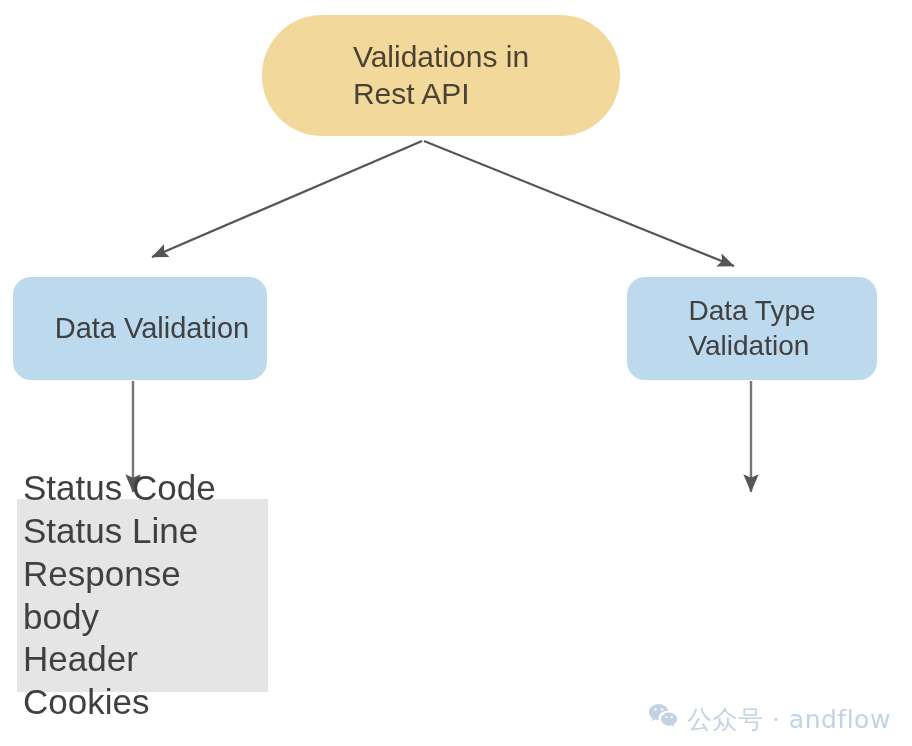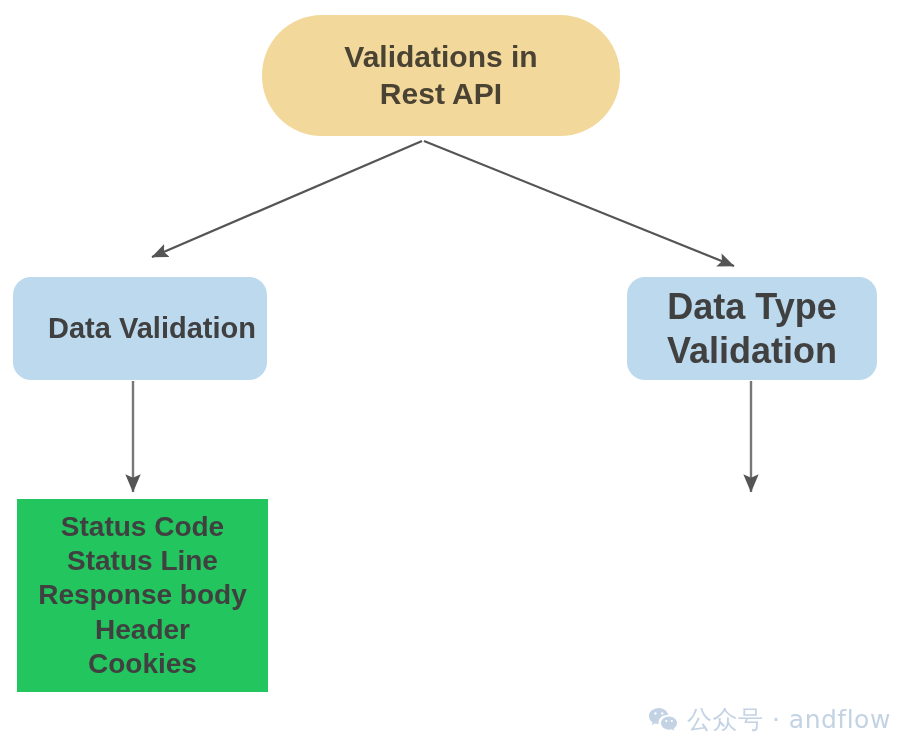--- a/index.html
+++ b/index.html
@@ -25,25 +25,24 @@
     top: 0;
     width: 912px;
     height: 746px;
     pointer-events: none;
   }
   .node {
     position: absolute;
     display: flex;
     align-items: center;
     justify-content: center;
-    text-align: center;
+    text-align: left;
     color: #404040;
     box-sizing: border-box;
     line-height: 1.22;
-    font-weight: bold;
   }
   .node-root {
     left: 262px;
     top: 15px;
     width: 358px;
     height: 121px;
     background: #f2d89a;
     border-radius: 60px;
     font-size: 30px;
     color: #4a4334;
@@ -58,50 +57,49 @@
     font-size: 29px;
     padding-left: 24px;
   }
   .node-right-mid {
     left: 627px;
     top: 277px;
     width: 250px;
     height: 103px;
     background: #bcd9ee;
     border-radius: 18px;
-    font-size: 36px;
+    font-size: 28px;
   }
   .node-left-leaf {
     left: 17px;
     top: 499px;
     width: 251px;
     height: 193px;
-    background: #22c55e;
+    background: #e5e5e5;
     border-radius: 0;
-    font-size: 28px;
+    font-size: 35px;
   }
   .node-right-leaf {
     left: 626px;
     top: 500px;
     width: 251px;
     height: 200px;
     background: #bcd9ee;
     border-radius: 0;
     font-size: 28px;
   }
   .node-text {
     white-space: pre-line;
     padding: 0 6px;
   }
   .watermark {
     position: absolute;
     left: 648px;
     top: 703px;
     display: flex;
-    align-items: center;
     gap: 9px;
     color: #c3d3e4;
     font-size: 25px;
     letter-spacing: 0.5px;
     font-family: "DejaVu Sans", sans-serif;
   }
   .wechat-icon {
     display: block;
     width: 30px;
     height: 26px;

